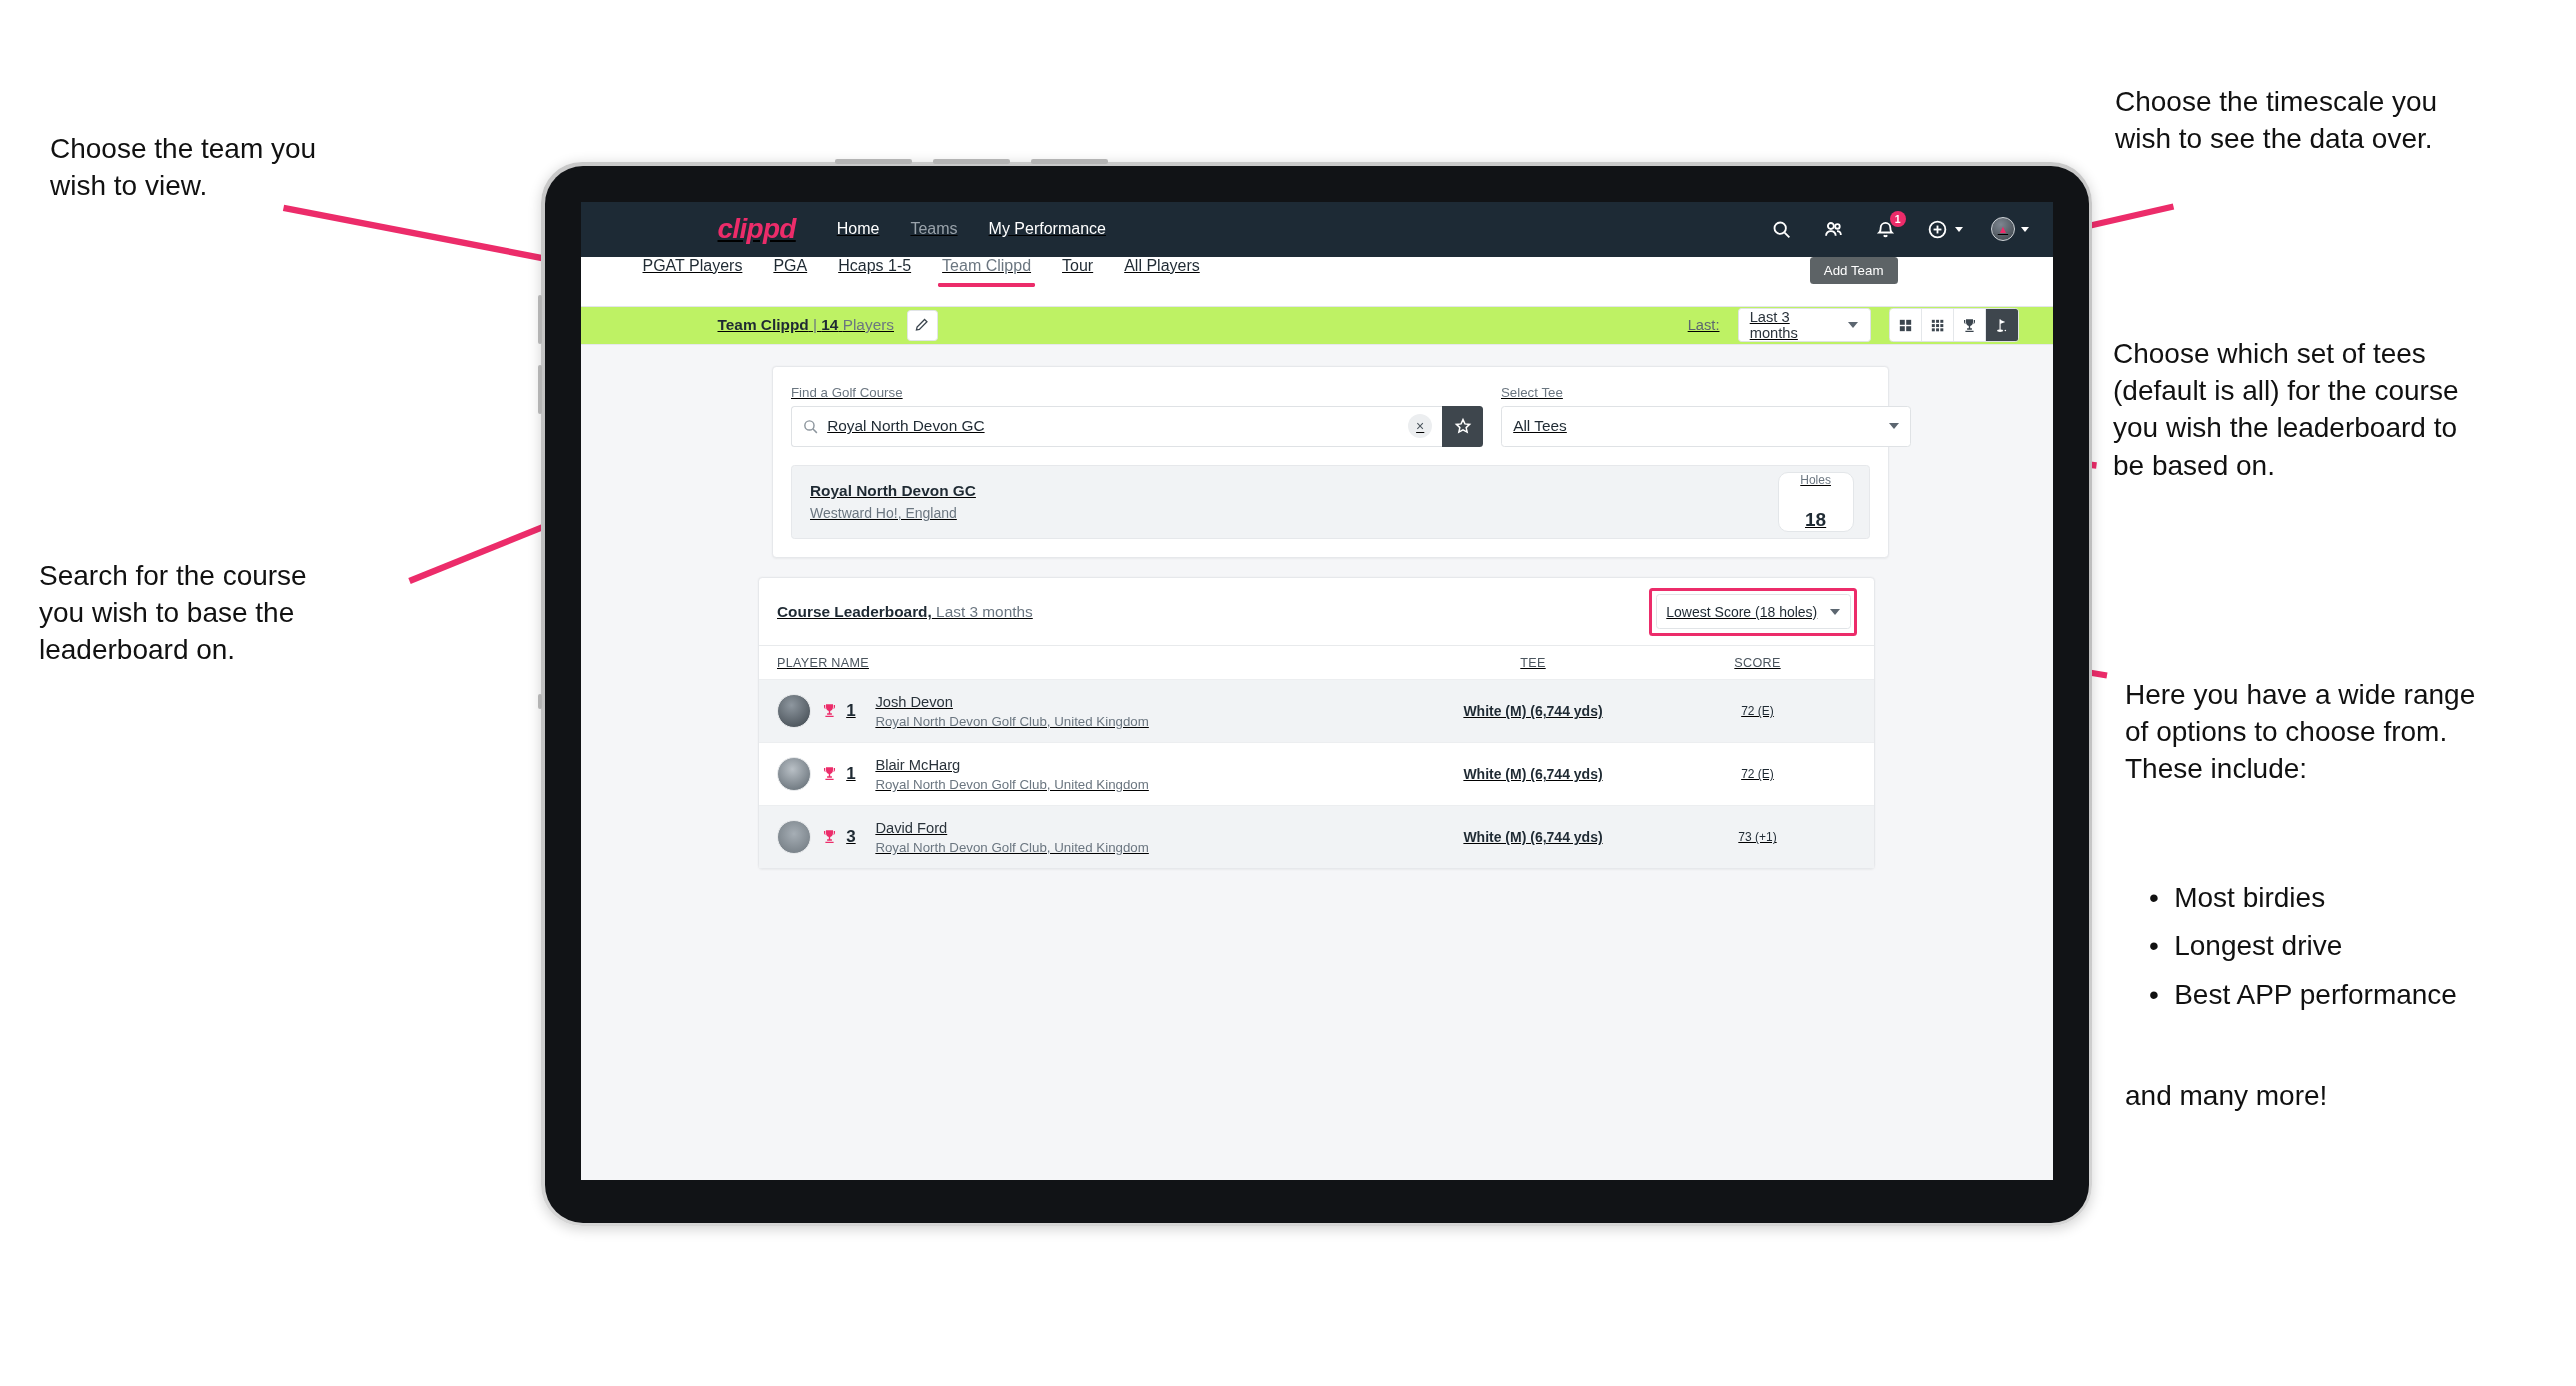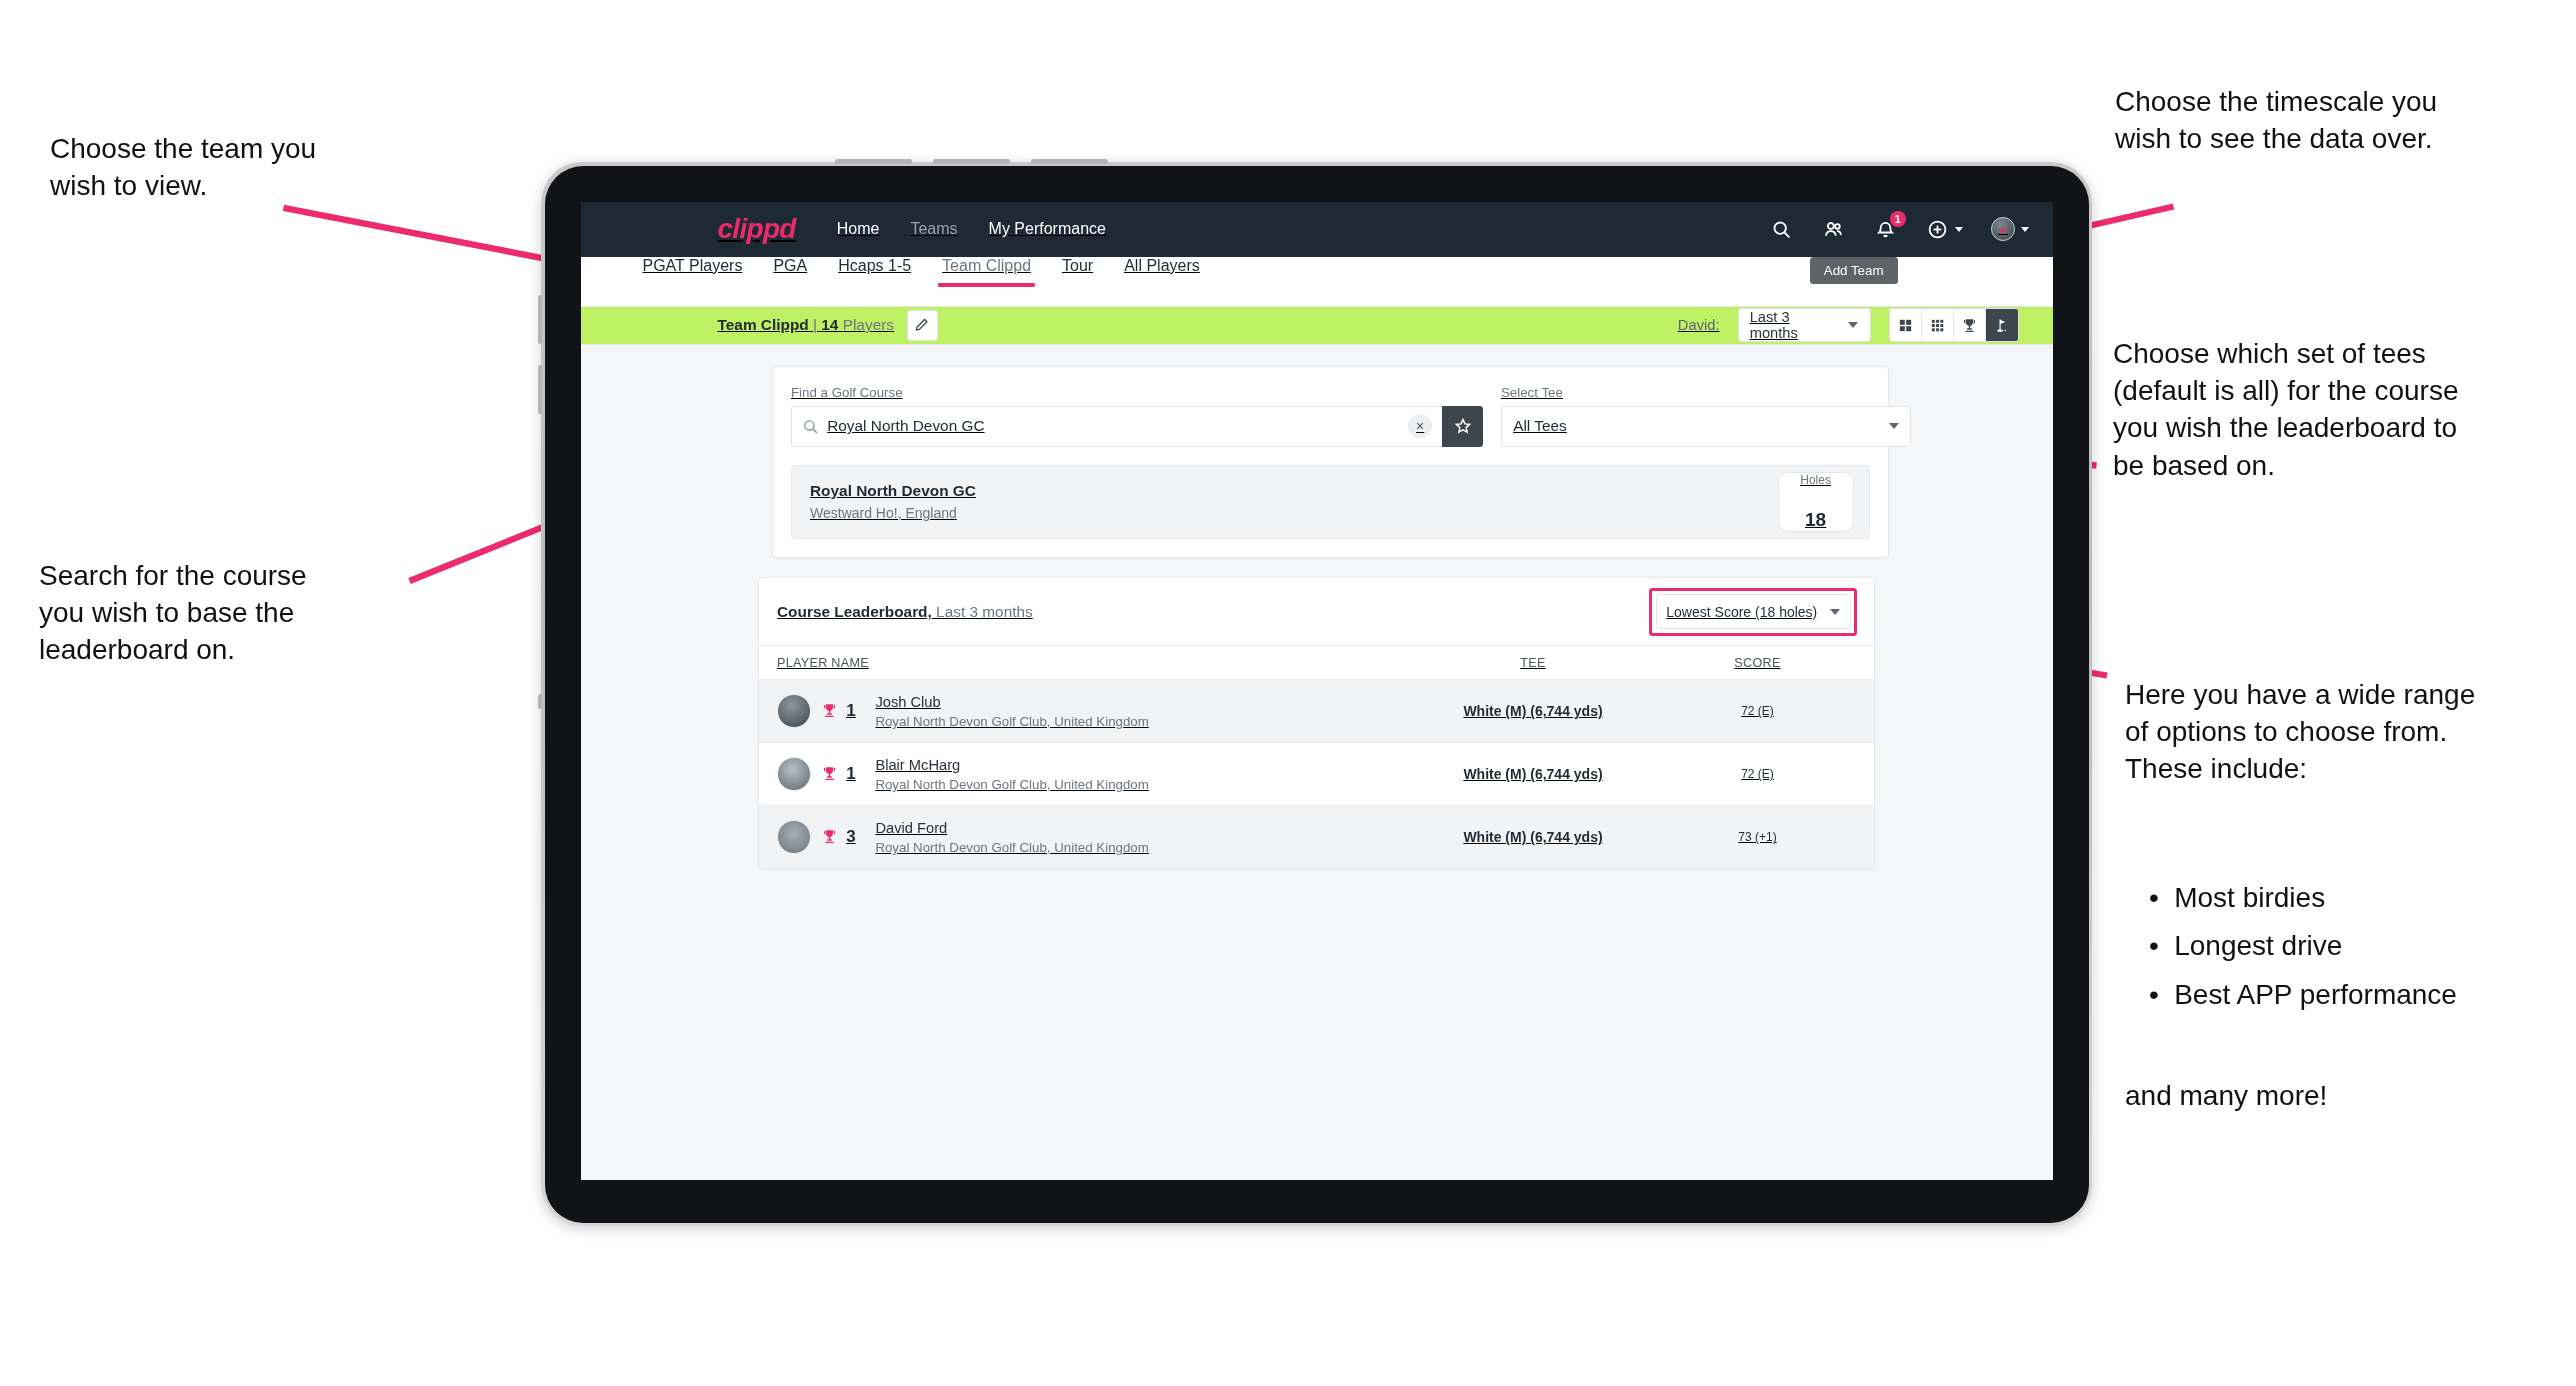--- a/index.html
+++ b/index.html
@@ -401,21 +401,21 @@
           <div class="team-label">
             <b>Team Clippd</b><span class="muted"> | </span><b>14</b><span class="muted">&nbsp;</span><span class="muted">Players</span>
           </div>
           <div class="edit-btn">
             <svg viewBox="0 0 24 24">
                 <path d="M16.5 3.8l3.7 3.7L8.4 19.3l-4.6 1 1-4.6z"></path>
               </svg>
           </div>
 
           <div class="toolbar-right">
-            <span class="show-label">David:</span>
+            <span class="show-label">Last:</span>
             <div class="select-box" style="width:133px;">
               <span>Last 3 months</span>
               <span class="cv"></span>
             </div>
             <div class="viewtoggle">
               <div class="vt">
                 <svg viewBox="0 0 24 24">
                     <rect x="4" y="4" width="7" height="7" fill="#3b454e"></rect>
                     <rect x="13" y="4" width="7" height="7" fill="#3b454e"></rect>
                     <rect x="4" y="13" width="7" height="7" fill="#3b454e"></rect>
@@ -519,21 +519,21 @@
             <div class="lb-row alt">
               <div class="player-cell">
                 <div class="p-avatar"></div>
                 <span class="trophy">
                   <svg viewBox="0 0 24 24">
                       <path d="M7 3h10v4.2c0 3.1-2 5.3-4 5.6V16h2.4v2H8.6v-2H11v-3.2C9 12.5 7 10.3 7 7.2V3zM4.2 4.4H6v3c0 .9.2 1.7.5 2.4-1.6-.5-2.3-1.8-2.3-3.2V4.4zm15.6 0H18v3c0 .9-.2 1.7-.5 2.4 1.6-.5 2.3-1.8 2.3-3.2V4.4zM6.2 19.3h11.6V21H6.2z"></path>
                     </svg>
                 </span>
                 <span class="rank">1</span>
                 <div class="p-text">
-                  <div class="p-name">Josh Club</div>
+                  <div class="p-name">Josh Devon</div>
                   <div class="p-club">Royal North Devon Golf Club, United Kingdom</div>
                 </div>
               </div>
               <div class="tee-cell">White (M) (6,744 yds)</div>
               <div class="score-cell">72 (E)</div>
             </div>
 
             <div class="lb-row">
               <div class="player-cell">
                 <div class="p-avatar a2"></div>

